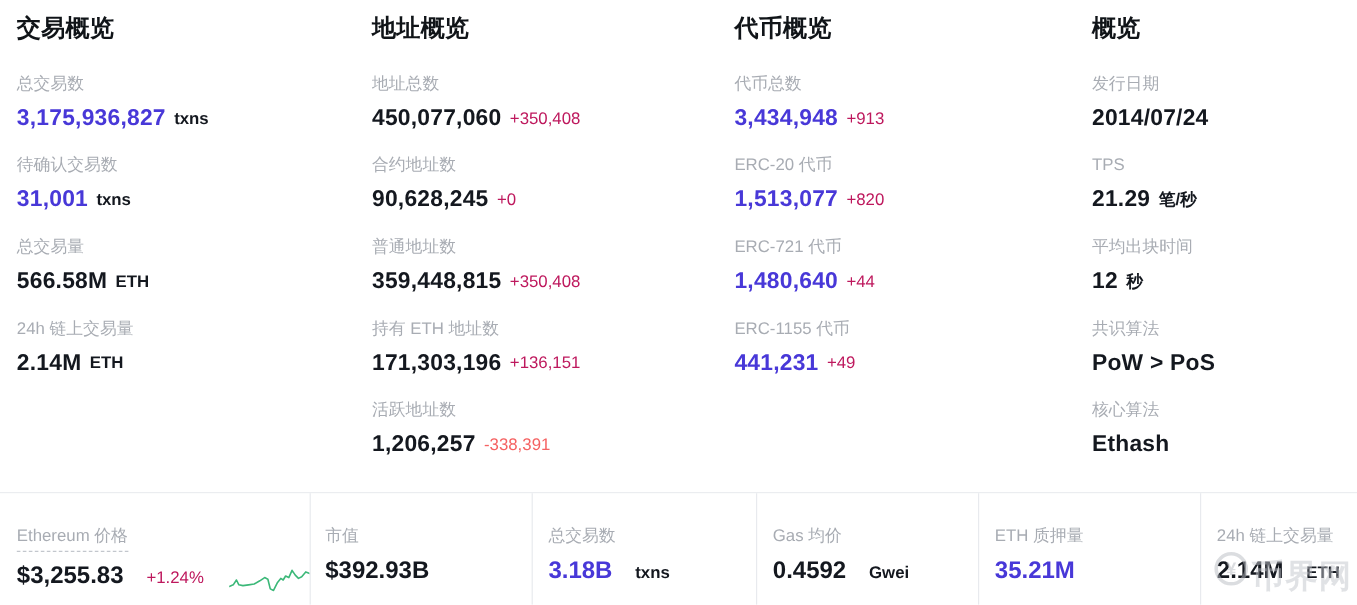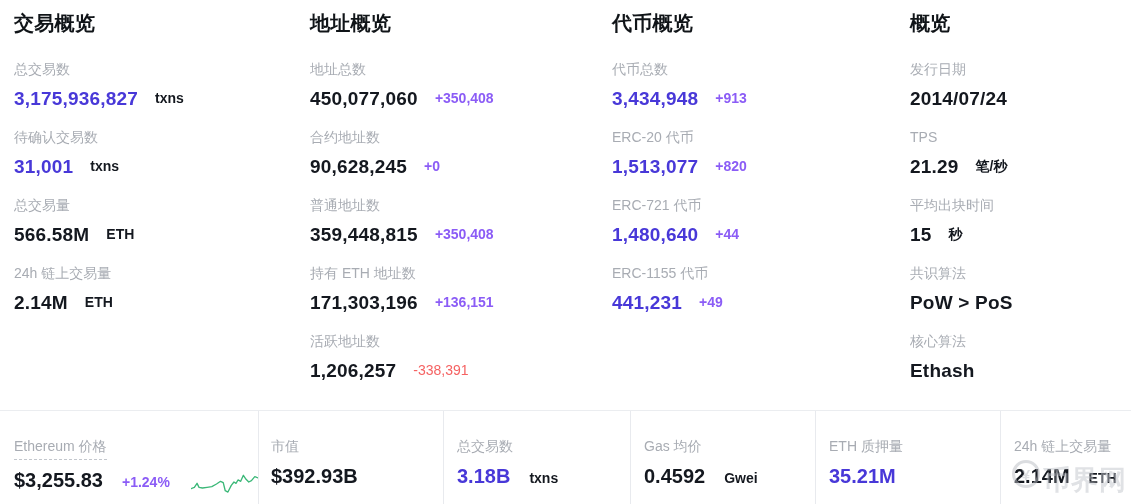--- a/index.html
+++ b/index.html
@@ -8,27 +8,27 @@
 
   .page { position:relative; width:1131px; height:504px; }
 
   
   .columns { display:grid; grid-template-columns:296px 302px 298px 1fr;
     padding:8px 0 0 14px; }
   .column-title { font-size:20px; font-weight:700; color:#101418;
     margin:2px 0 22px 0; letter-spacing:.3px; }
   .stat { margin-bottom:15px; }
   .label { font-size:14px; color:#a8acb3; margin-bottom:6px; line-height:20px; }
-  .value-row { display:flex; align-items:flex-start; gap:17px; line-height:27px; }
+  .value-row { display:flex; align-items:flex-start; gap:7px; line-height:27px; }
   .value { font-size:19px; font-weight:700; letter-spacing:.2px; }
   .value.dark { color:#14181f; }
   .value.purple { color:#4838d8; }
   .unit { font-size:14px; font-weight:700; color:#14181f; }
   .delta { font-size:14px; font-weight:400; }
-  .delta.green { color:#8b5cf6;font-weight:bold; }
+  .delta.green { color:#be185d; }
   .delta.red { color:#f56262; }
 
   
   .ticker { position:absolute; left:0; top:410px; width:1131px; height:94px;
     border-top:1px solid #ebedf0; display:flex; }
   .ticker-item { padding:26px 0 0 14px; }
   .ticker-item + .ticker-item { border-left:1px solid #e8eaee; padding-left:13px; }
   .ticker-item:nth-child(1){ width:258px; }
   .ticker-item:nth-child(2){ width:185px;padding-left:12px; }
   .ticker-item:nth-child(3){ width:187px; }
@@ -168,21 +168,21 @@
         <div class="stat">
           <div class="label">TPS</div>
           <div class="value-row">
             <span class="value dark">21.29</span>
             <span class="unit">笔/秒</span>
           </div>
         </div>
         <div class="stat">
           <div class="label">平均出块时间</div>
           <div class="value-row">
-            <span class="value dark">15</span>
+            <span class="value dark">12</span>
             <span class="unit">秒</span>
           </div>
         </div>
         <div class="stat">
           <div class="label">共识算法</div>
           <div class="value-row">
             <span class="value dark">PoW &gt; PoS</span>
           </div>
         </div>
         <div class="stat">

